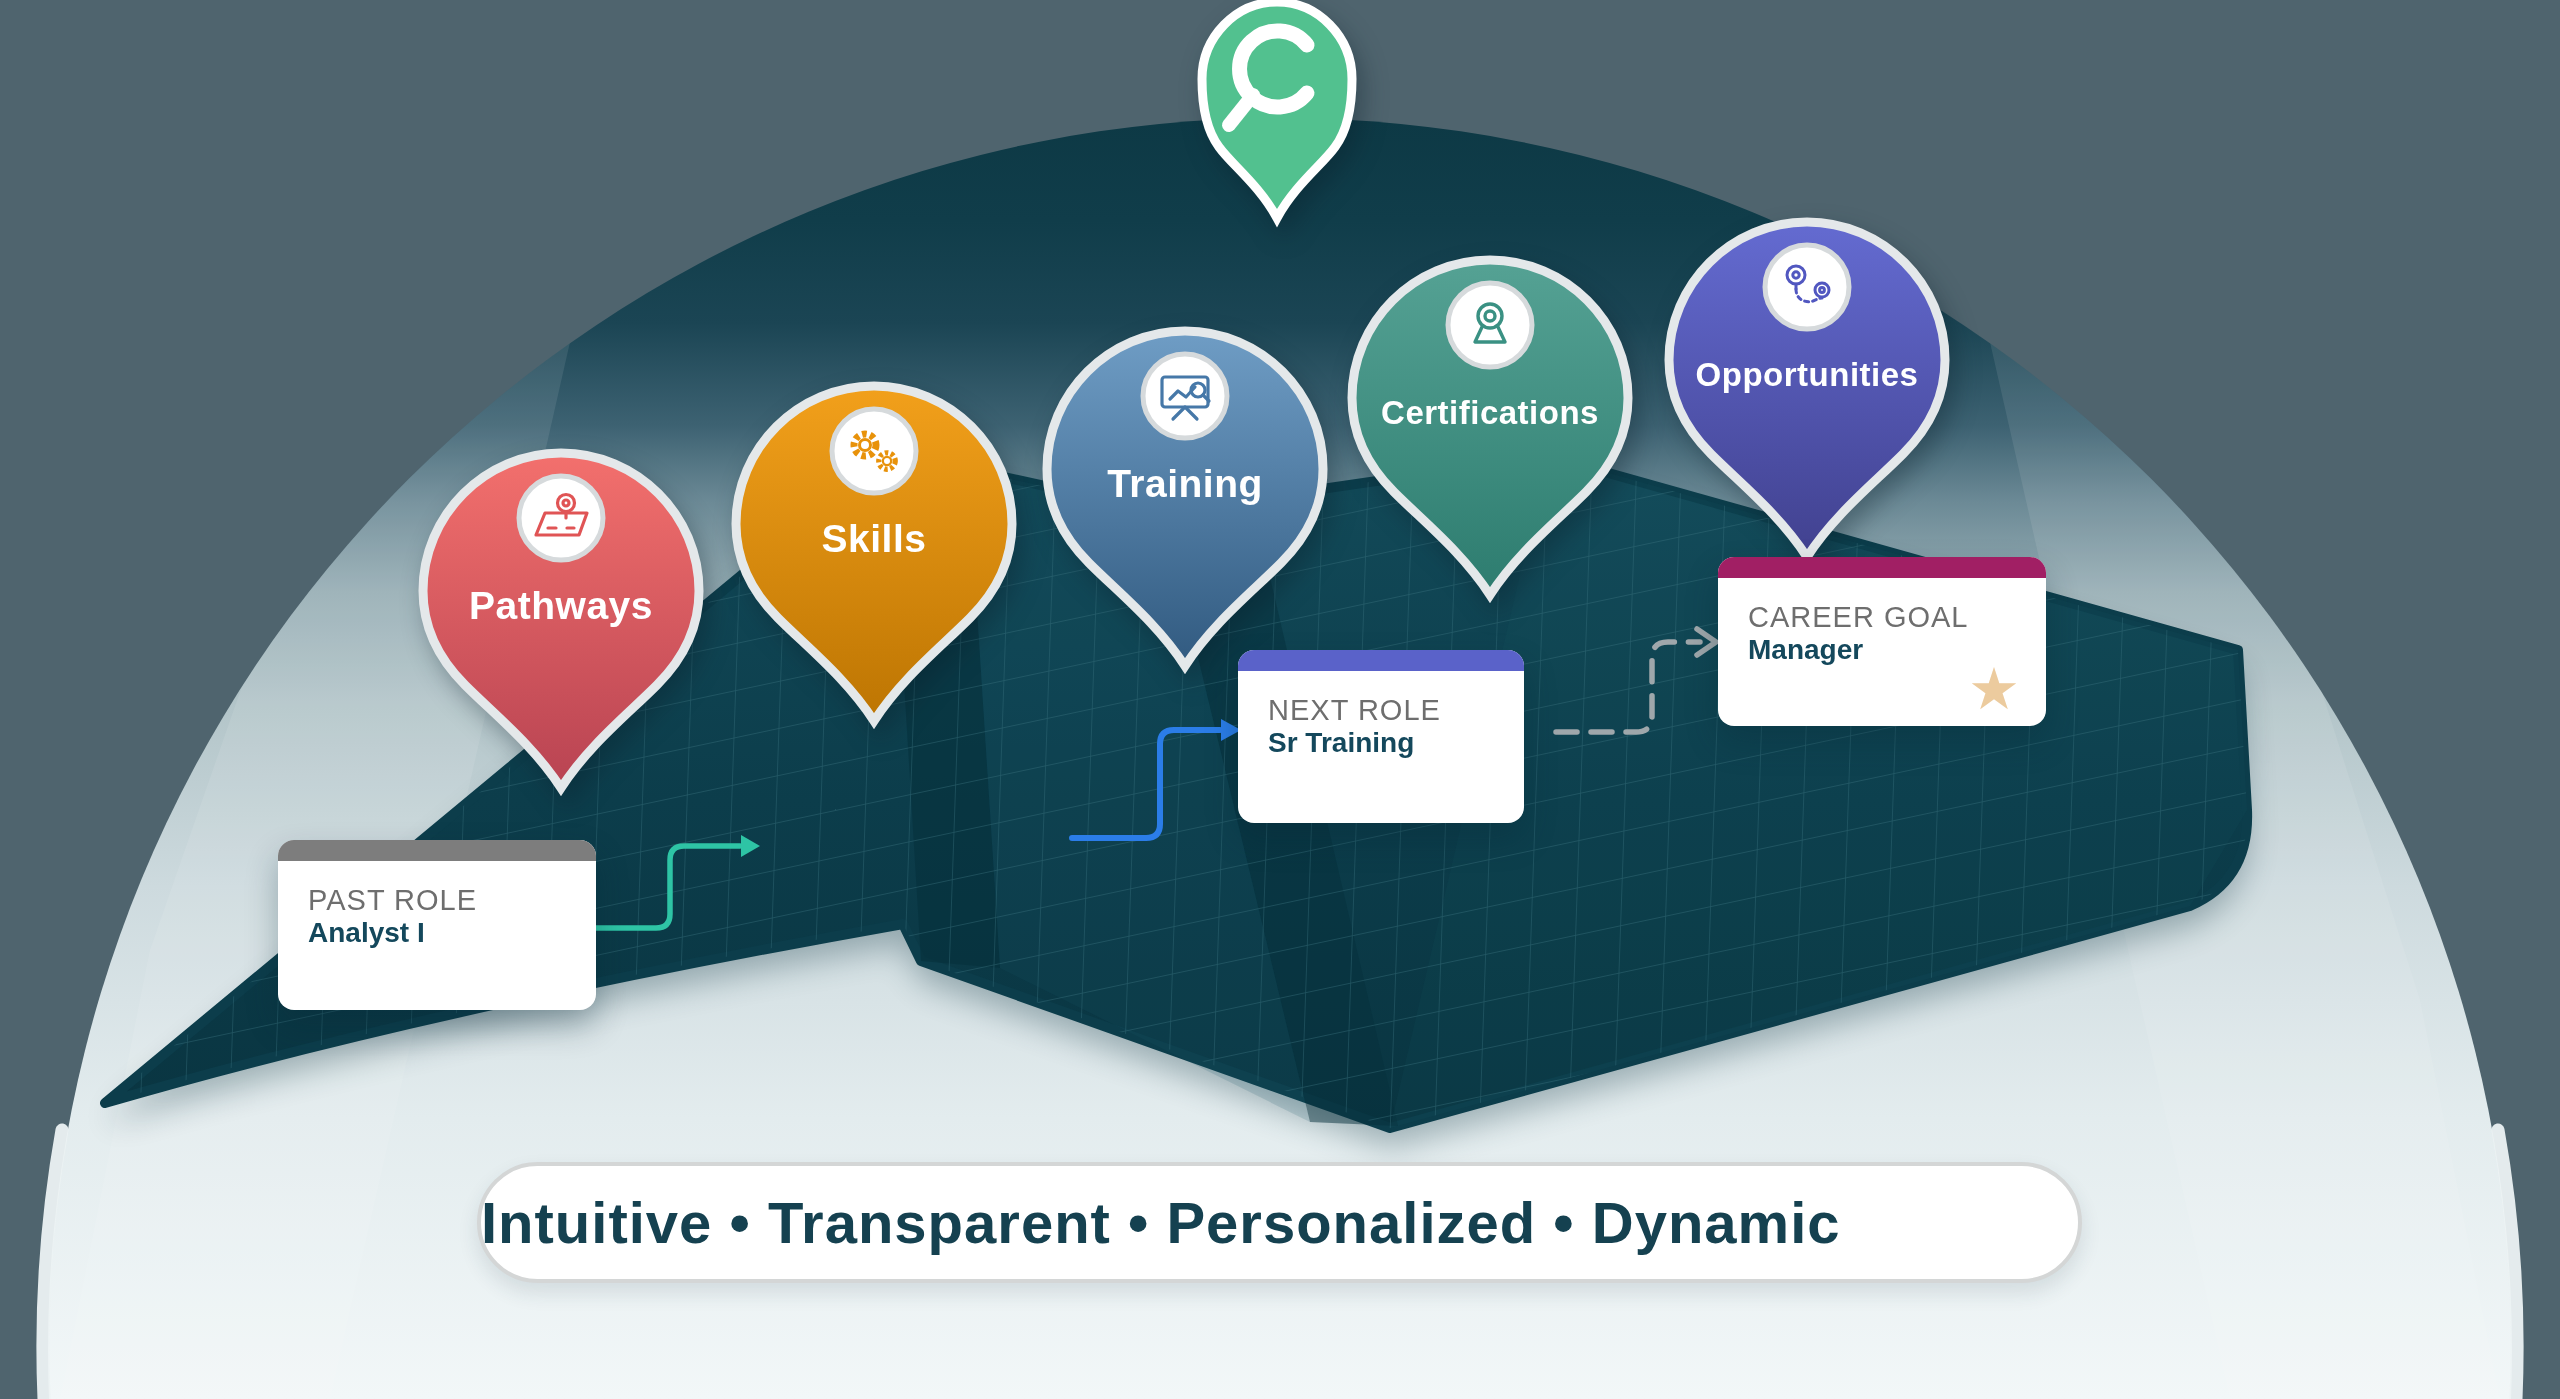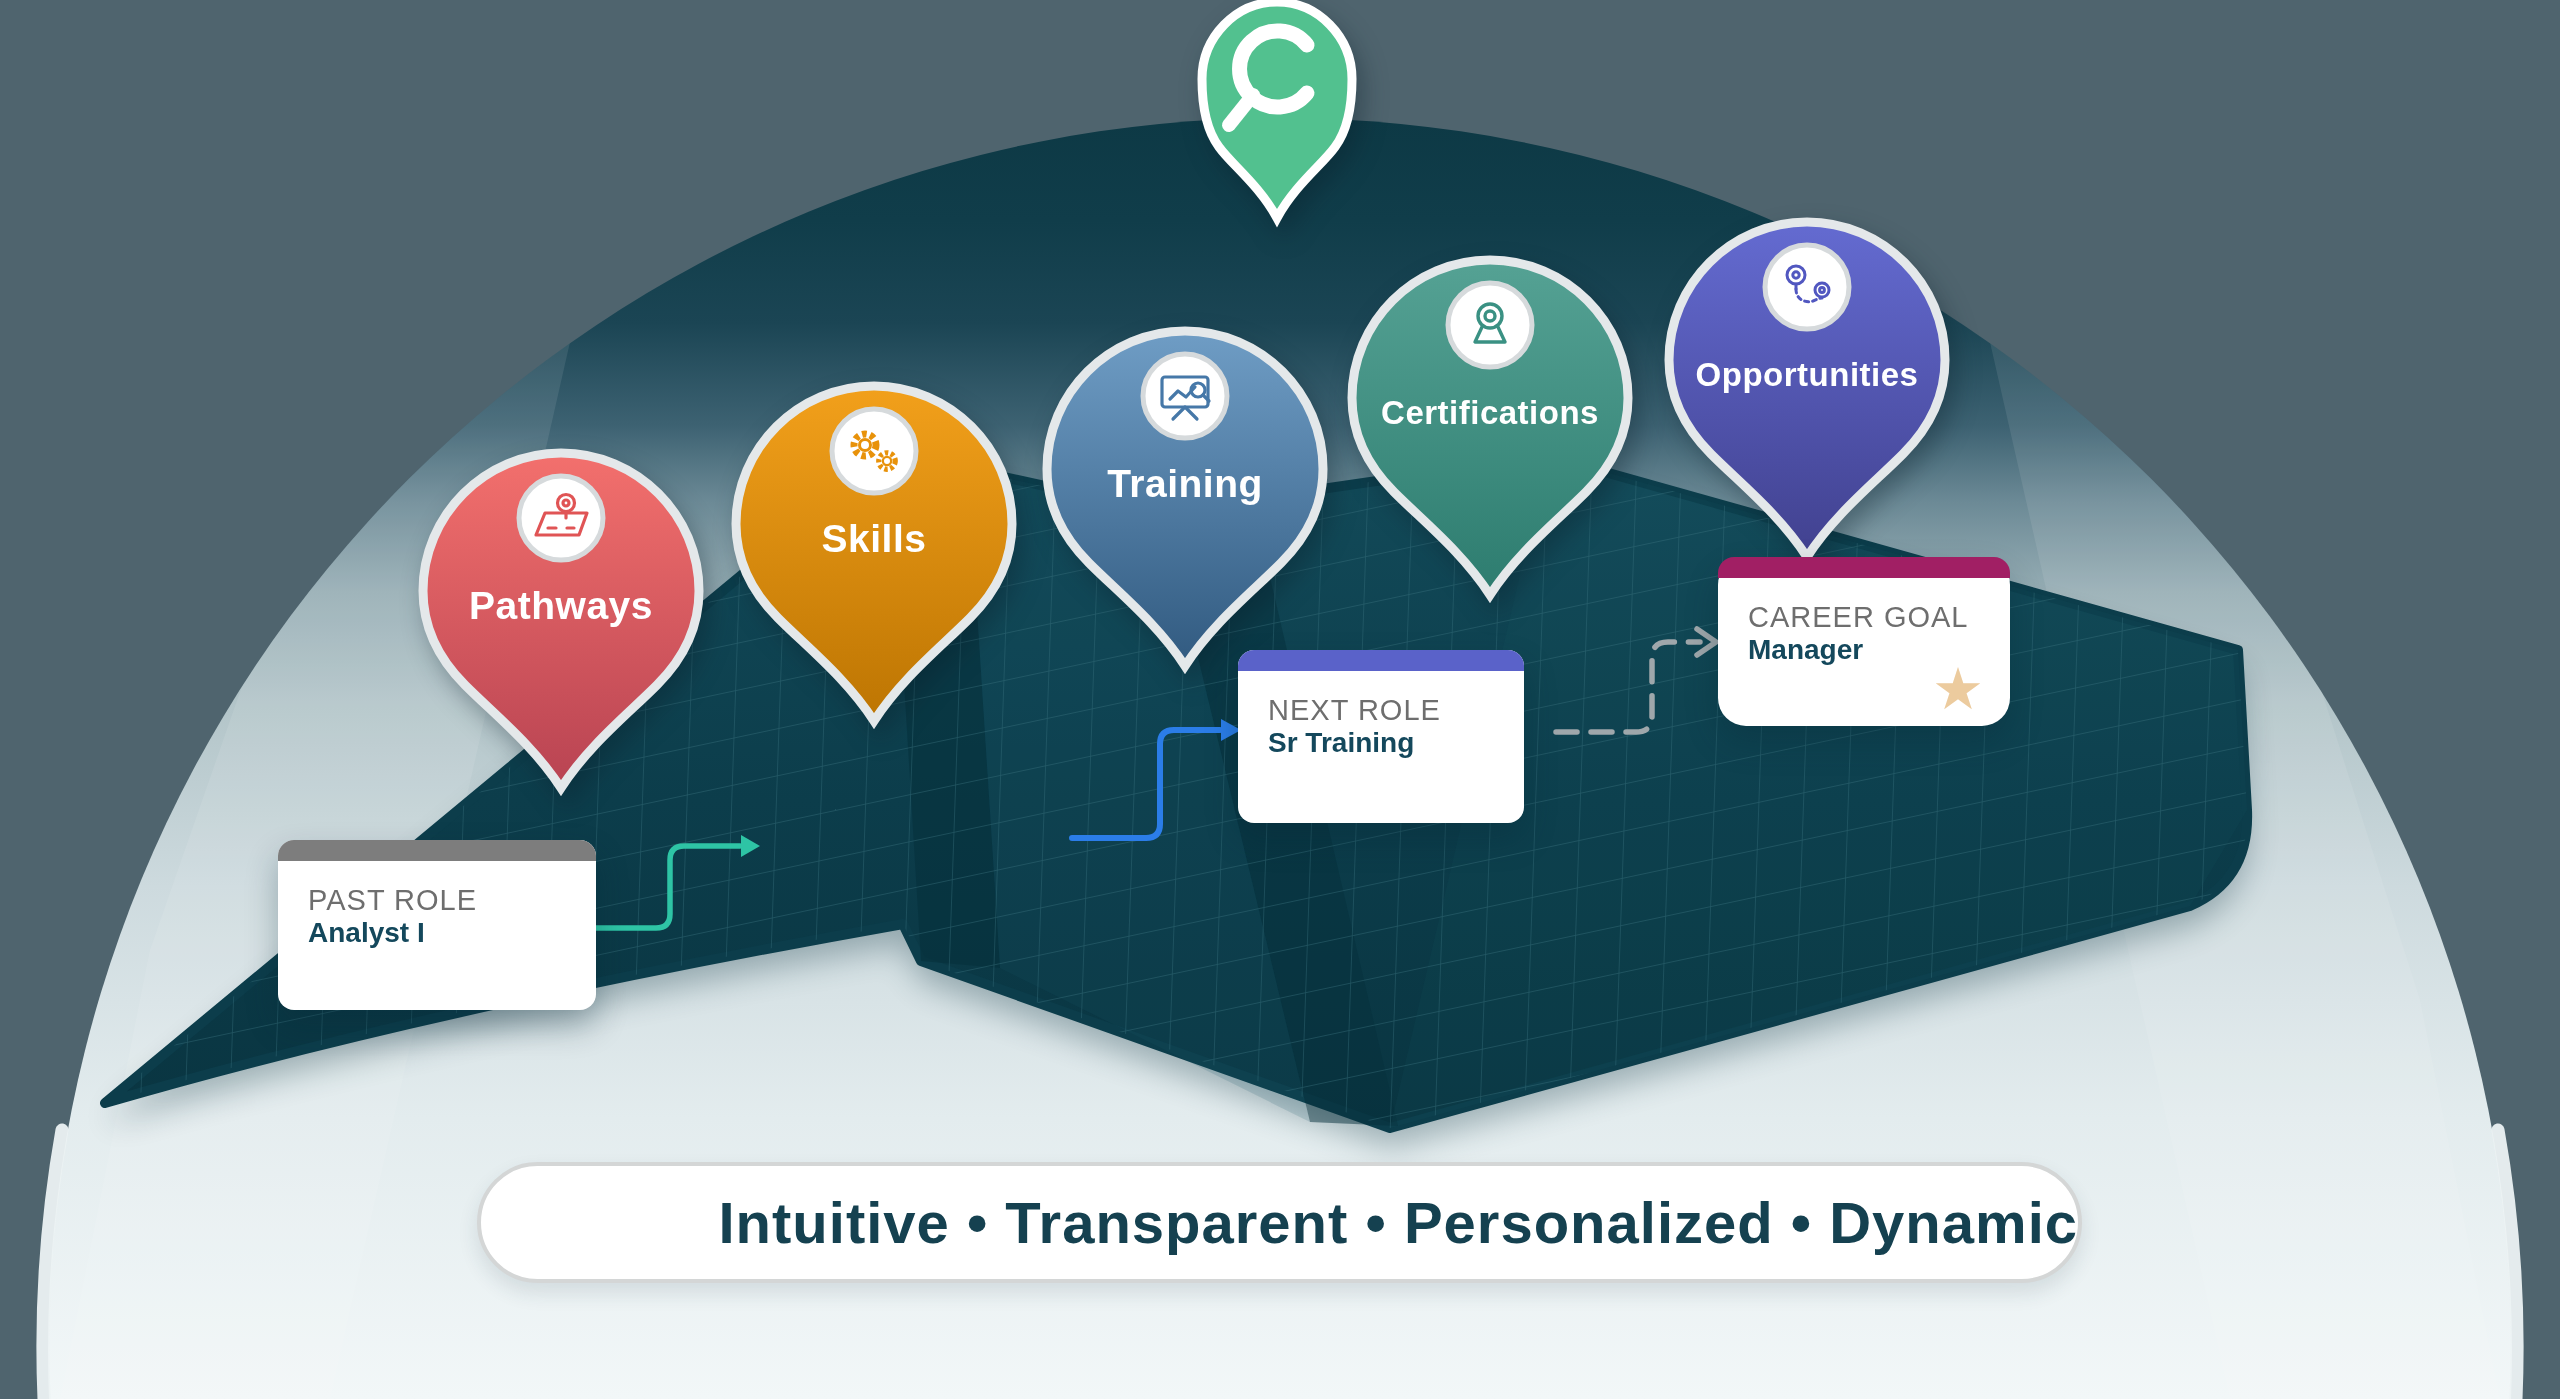--- a/index.html
+++ b/index.html
@@ -10,21 +10,21 @@
   .pinlabel-sm{font-size:33px;}
   .card{position:absolute;background:#ffffff;border-radius:16px;box-shadow:0 16px 32px rgba(8,40,52,.30);}
   .card-bar{position:absolute;top:0;left:0;right:0;height:21px;border-radius:16px 16px 0 0;}
   .card-body{padding:44px 30px 0 30px;}
   .card-label{font-size:29px;color:#6e6e6e;letter-spacing:1px;}
   .card-value{font-size:28px;font-weight:700;color:#14485c;}
   .card-pin{position:absolute;right:20px;bottom:12px;}
   .card-star{position:absolute;right:26px;bottom:8px;font-size:58px;line-height:1;}
   .tagline{position:absolute;left:477px;top:1162px;width:1605px;height:121px;background:#ffffff;
            border:4px solid #d4d6d6;border-radius:64px;box-sizing:border-box;
-           display:flex;align-items:center;justify-content:flex-end;
+           display:flex;align-items:center;justify-content:flex-start;
            font-size:58px;font-weight:600;color:#154150;letter-spacing:1px;
            box-shadow:0 10px 20px rgba(30,60,70,.12);}
 </style>
 </head>
 <body>
 
 <div class="stage">
 
 <svg class="bg-svg" viewBox="0 0 2560 1399">
   <defs>
@@ -194,21 +194,21 @@
 
 
 <div class="card" style="left:1238px;top:650px;width:286px;height:173px;">
   <div class="card-bar" style="background: rgb(90, 98, 201);"></div>
   <div class="card-body">
     <div class="card-label">NEXT ROLE</div>
     <div class="card-value">Sr Training</div>
   </div>
 </div>
 
-<div class="card" style="left:1718px;top:557px;width:292px;height:169px;border-radius:28px;">
+<div class="card" style="left:1718px;top:557px;width:328px;height:169px;">
   <div class="card-bar" style="background: rgb(161, 31, 100);"></div>
   <div class="card-body">
     <div class="card-label">CAREER GOAL</div>
     <div class="card-value">Manager</div>
   </div>
   <span class="card-star" style="color: rgb(236, 203, 158);">★</span>
 </div>
 
 <div class="tagline">
   <span>Intuitive • Transparent • Personalized • Dynamic</span>

